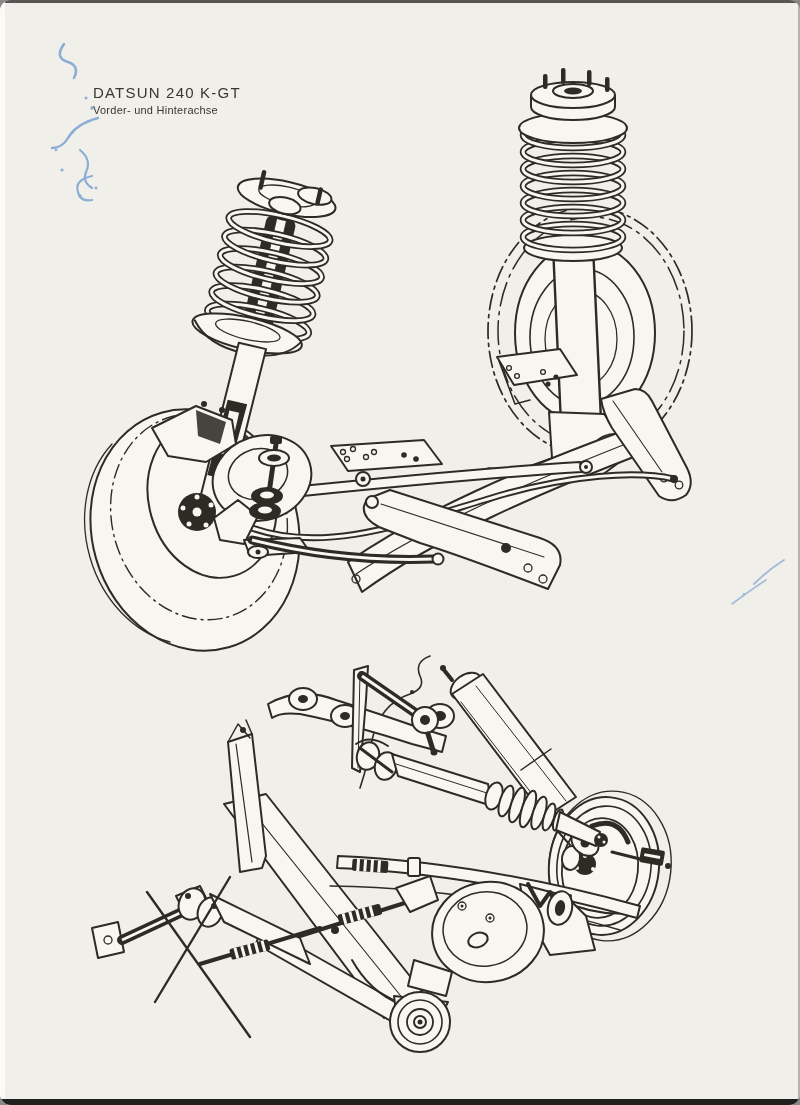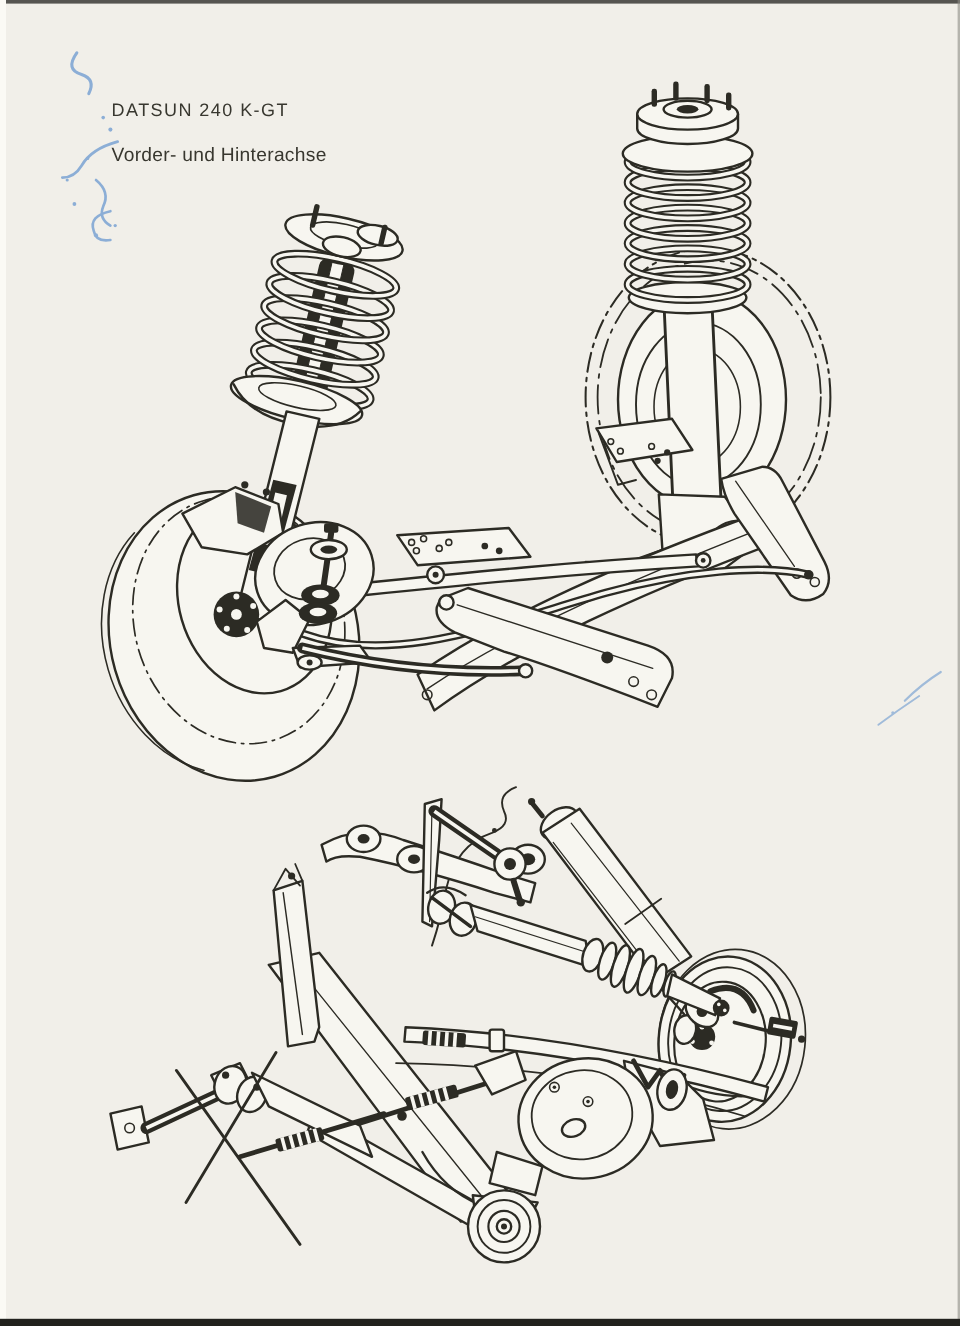--- a/index.html
+++ b/index.html
@@ -9,28 +9,29 @@
     --text-ink:#38372f;
     --blue-ink:#6b99d0;
     --edge-dark:#21211d;
     --edge-light:#fbfaf5;
   }
   html,body{margin:0;padding:0;background:#888;}
   .photo{
     position:relative;width:800px;height:1105px;margin:0 auto;
     background:var(--paper);overflow:hidden;
     font-family:"Liberation Sans", sans-serif;
+    border-radius:11px;
   }
   .edge-top{position:absolute;top:0;left:0;width:800px;height:3px;background:var(--edge-dark);opacity:.75;}
   .edge-bottom{position:absolute;bottom:0;left:0;width:800px;height:6px;background:var(--edge-dark);}
   .edge-left{position:absolute;top:0;left:0;width:5px;height:1105px;background:var(--edge-light);}
   .edge-right{position:absolute;top:0;right:0;width:2px;height:1105px;background:#8d8c85;opacity:.6;}
   .caption{position:absolute;left:93px;top:84px;color:var(--text-ink);line-height:1.25;}
   .caption .title{font-size:15px;letter-spacing:1.2px;white-space:nowrap;}
-  .caption .sub{font-size:16px;letter-spacing:.25px;white-space:nowrap;margin-top:17px;}
+  .caption .sub{font-size:11px;letter-spacing:.25px;white-space:nowrap;margin-top:1px;}
   svg{position:absolute;top:0;left:0;}
   
   .pw{fill:var(--part-face);stroke:var(--ink);stroke-width:2;stroke-linejoin:round;}
   .pw3{stroke-width:2.4;}
   .nf{fill:none;stroke:var(--ink);stroke-linejoin:round;stroke-linecap:round;}
   .dk{fill:var(--ink);stroke:none;}
   .cA{fill:none;stroke:var(--ink);stroke-width:6.5;}
   .cB{fill:none;stroke:var(--part-face);stroke-width:3;}
   .hole{fill:none;stroke:var(--ink);stroke-width:1.3;}
   .blue{fill:none;stroke:var(--blue-ink);stroke-linecap:round;}

